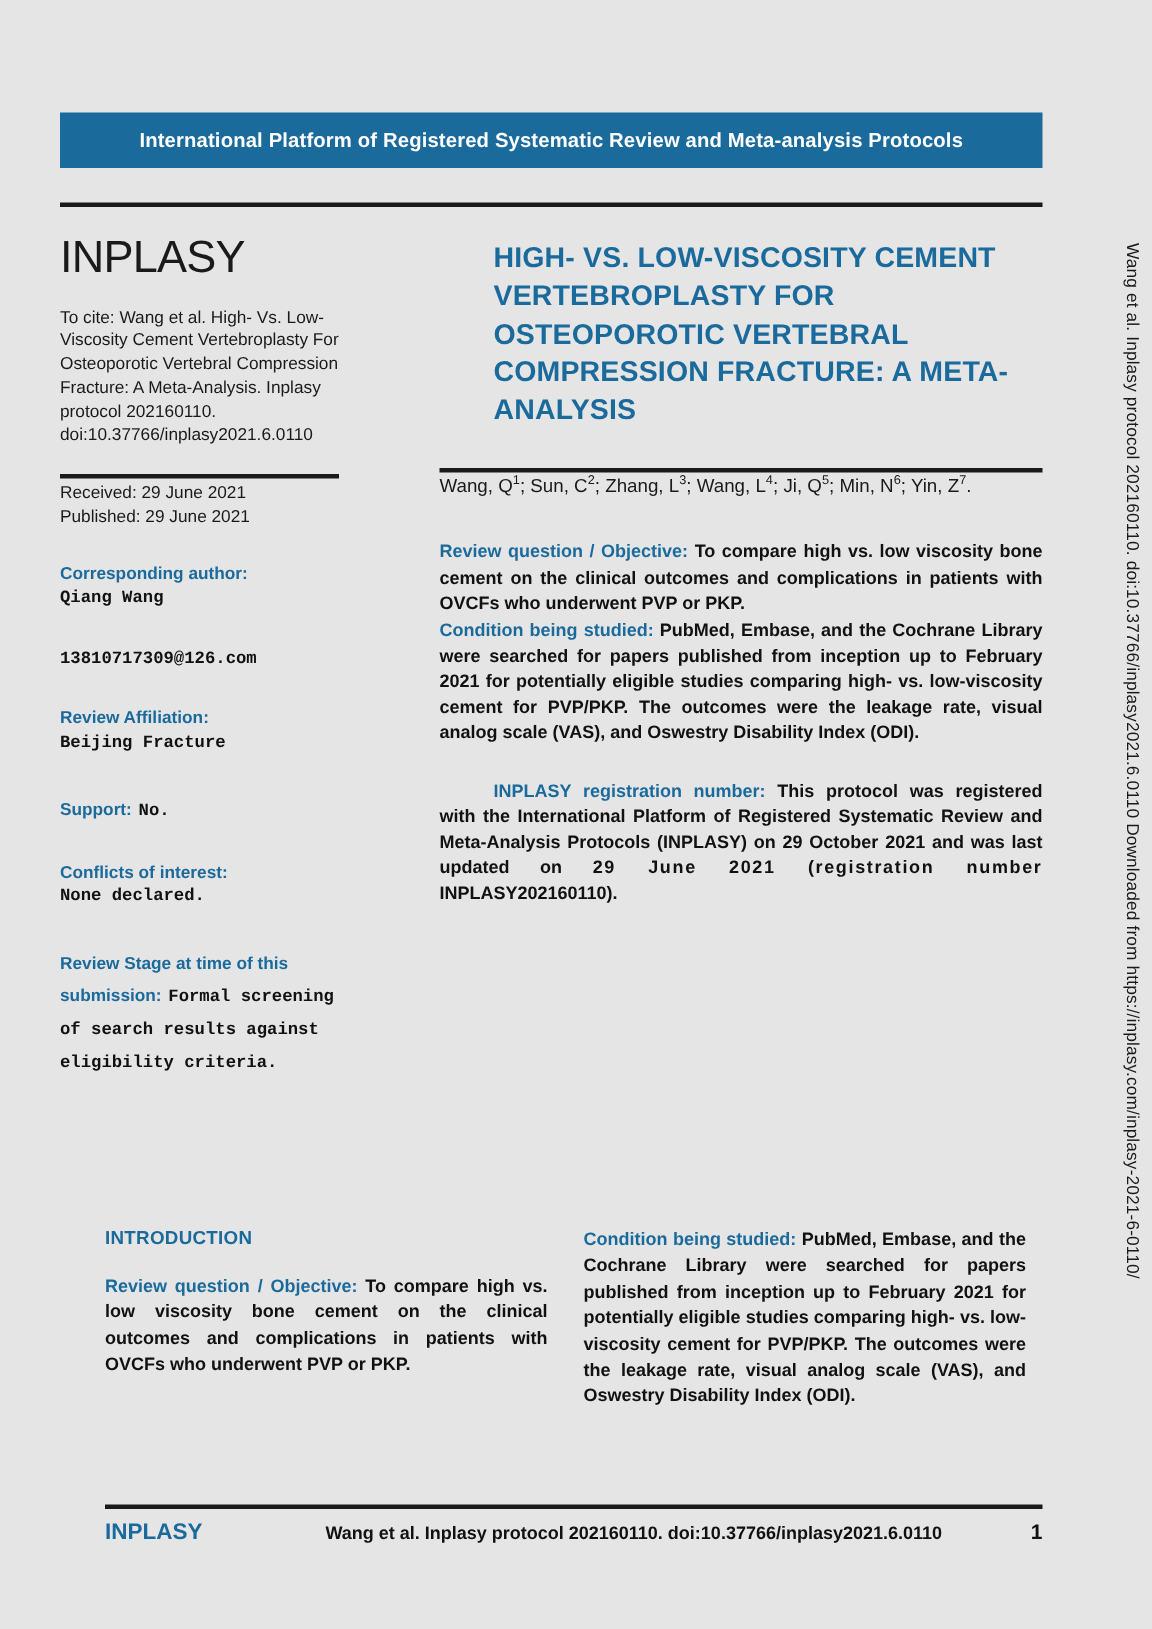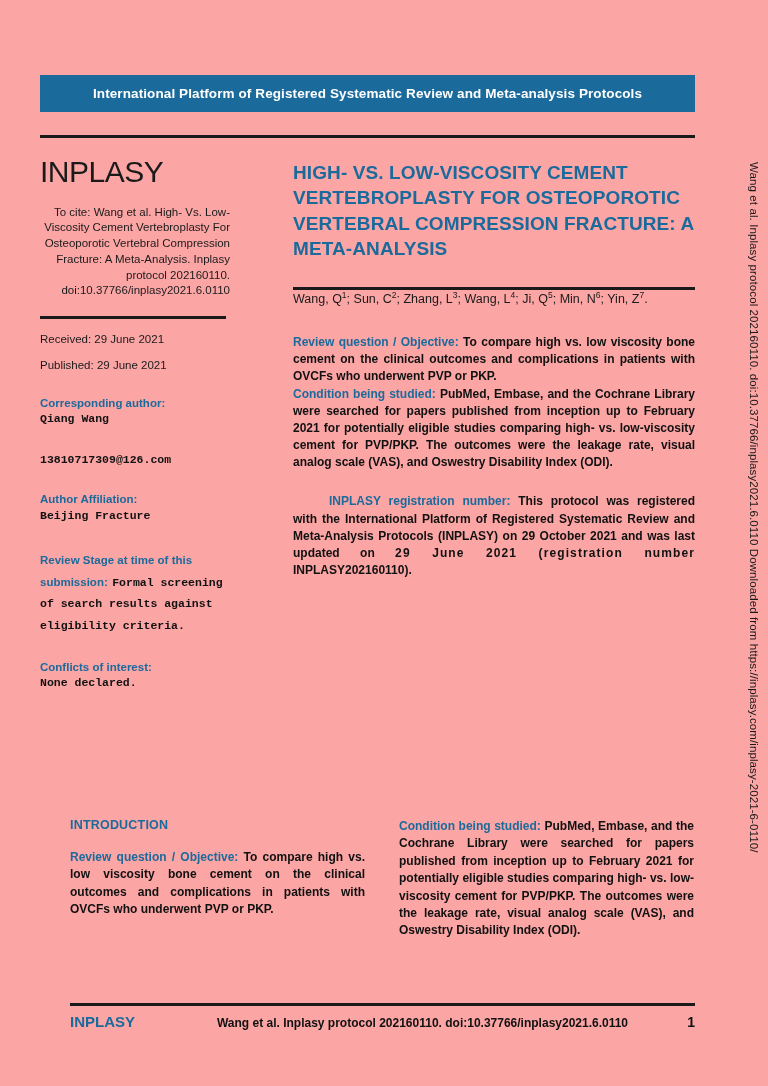--- a/index.html
+++ b/index.html
@@ -5,21 +5,21 @@
   * { box-sizing: border-box; }
   html, body {
     margin: 0; padding: 0;
     background: #ffffff;
     font-family: "Liberation Sans", sans-serif;
   }
   .page {
     position: relative;
     width: 768px;
     height: 1086px;
-    background: #fca5a5;
+    background: #e5e5e5;
     overflow: hidden;
   }
 
   
   .banner {
     position: absolute;
     left: 40px;
     top: 75px;
     width: 655px;
     height: 37px;
@@ -57,32 +57,31 @@
     line-height: 1.12;
     font-weight: 400;
     color: #1a1a1a;
     letter-spacing: -0.5px;
   }
   .cite {
     margin-top: 16px;
     font-size: 11.5px;
     line-height: 1.37;
     color: #1a1a1a;
-    text-align: right;
   }
   .hr-left {
     width: 186px;
     height: 2.5px;
     background: #1a1a1a;
     margin: 17px 0 0 0;
   }
   .meta-line {
     font-size: 11.5px;
     color: #1a1a1a;
-    margin-top: 14px;
+    margin-top: 4px;
   }
   .lbl {
     color: #1b6a9c;
     font-weight: bold;
     font-size: 11.5px;
   }
   .val-bold {
     color: #111;
     font-weight: bold;
     font-size: 11.5px;
@@ -99,20 +98,21 @@
     left: 293px;
     top: 160px;
     width: 402px;
   }
   .title {
     color: #1b6a9c;
     font-size: 19px;
     font-weight: bold;
     line-height: 1.33;
     letter-spacing: 0.1px;
+    margin-left: 36px;
   }
   .hr-right {
     width: 402px;
     height: 2.5px;
     background: #1a1a1a;
     margin: 26px 0 0 0;
   }
   .authors {
     font-size: 12.5px;
     color: #1a1a1a;
@@ -143,21 +143,21 @@
   .reg .head { color: #1b6a9c; padding-left: 36px; }
   .reg .spaced { letter-spacing: 1.1px; margin-top: 39px; }
 
   
   .bottom {
     position: absolute;
     left: 70px;
     top: 818px;
     width: 625px;
     display: flex;
-    gap: 34px;
+    gap: 24px;
   }
   .bcol { width: 295px; }
   .sec-title {
     color: #1b6a9c;
     font-size: 12.5px;
     font-weight: bold;
     letter-spacing: 0.2px;
   }
   .btext {
     margin-top: 17px;
@@ -250,33 +250,37 @@
     <div class="block">
       <div class="lbl">Corresponding author:</div>
       <div class="val-bold">Qiang Wang</div>
     </div>
 
     <div class="block">
       <div class="val-bold">13810717309@126.com</div>
     </div>
 
     <div class="block">
-      <div class="lbl">Author Affiliation:</div>
+      <div class="lbl">Review Affiliation:</div>
       <div class="val-bold">Beijing Fracture</div>
     </div>
 
+    <div class="block">
+      <span class="lbl">Support:</span>
+      <span class="val-bold">No.</span>
+    </div>
+
+    <div class="block">
+      <div class="lbl">Conflicts of interest:</div>
+      <div class="val-bold">None declared.</div>
+    </div>
 
     <div class="block">
       <span class="lbl">Review Stage at time of this submission:</span>
       <span class="val-bold">Formal screening of search results against eligibility criteria.</span>
-    </div>
-
-    <div class="block">
-      <div class="lbl">Conflicts of interest:</div>
-      <div class="val-bold">None declared.</div>
     </div>
   </div>
 
   <div class="right-col">
     <div class="title">HIGH- VS. LOW-VISCOSITY CEMENT VERTEBROPLASTY FOR OSTEOPOROTIC VERTEBRAL COMPRESSION FRACTURE: A META-ANALYSIS</div>
 
     <div class="hr-right"></div>
 
     <div class="authors"><span>Wang, Q<sup>1</sup></span><span>; </span><span>Sun, C<sup>2</sup></span><span>; </span><span>Zhang, L<sup>3</sup></span><span>; </span><span>Wang, L<sup>4</sup></span><span>; </span><span>Ji, Q<sup>5</sup></span><span>; </span><span>Min, N<sup>6</sup></span><span>; </span><span>Yin, Z<sup>7</sup></span><span>.</span></div>
 

